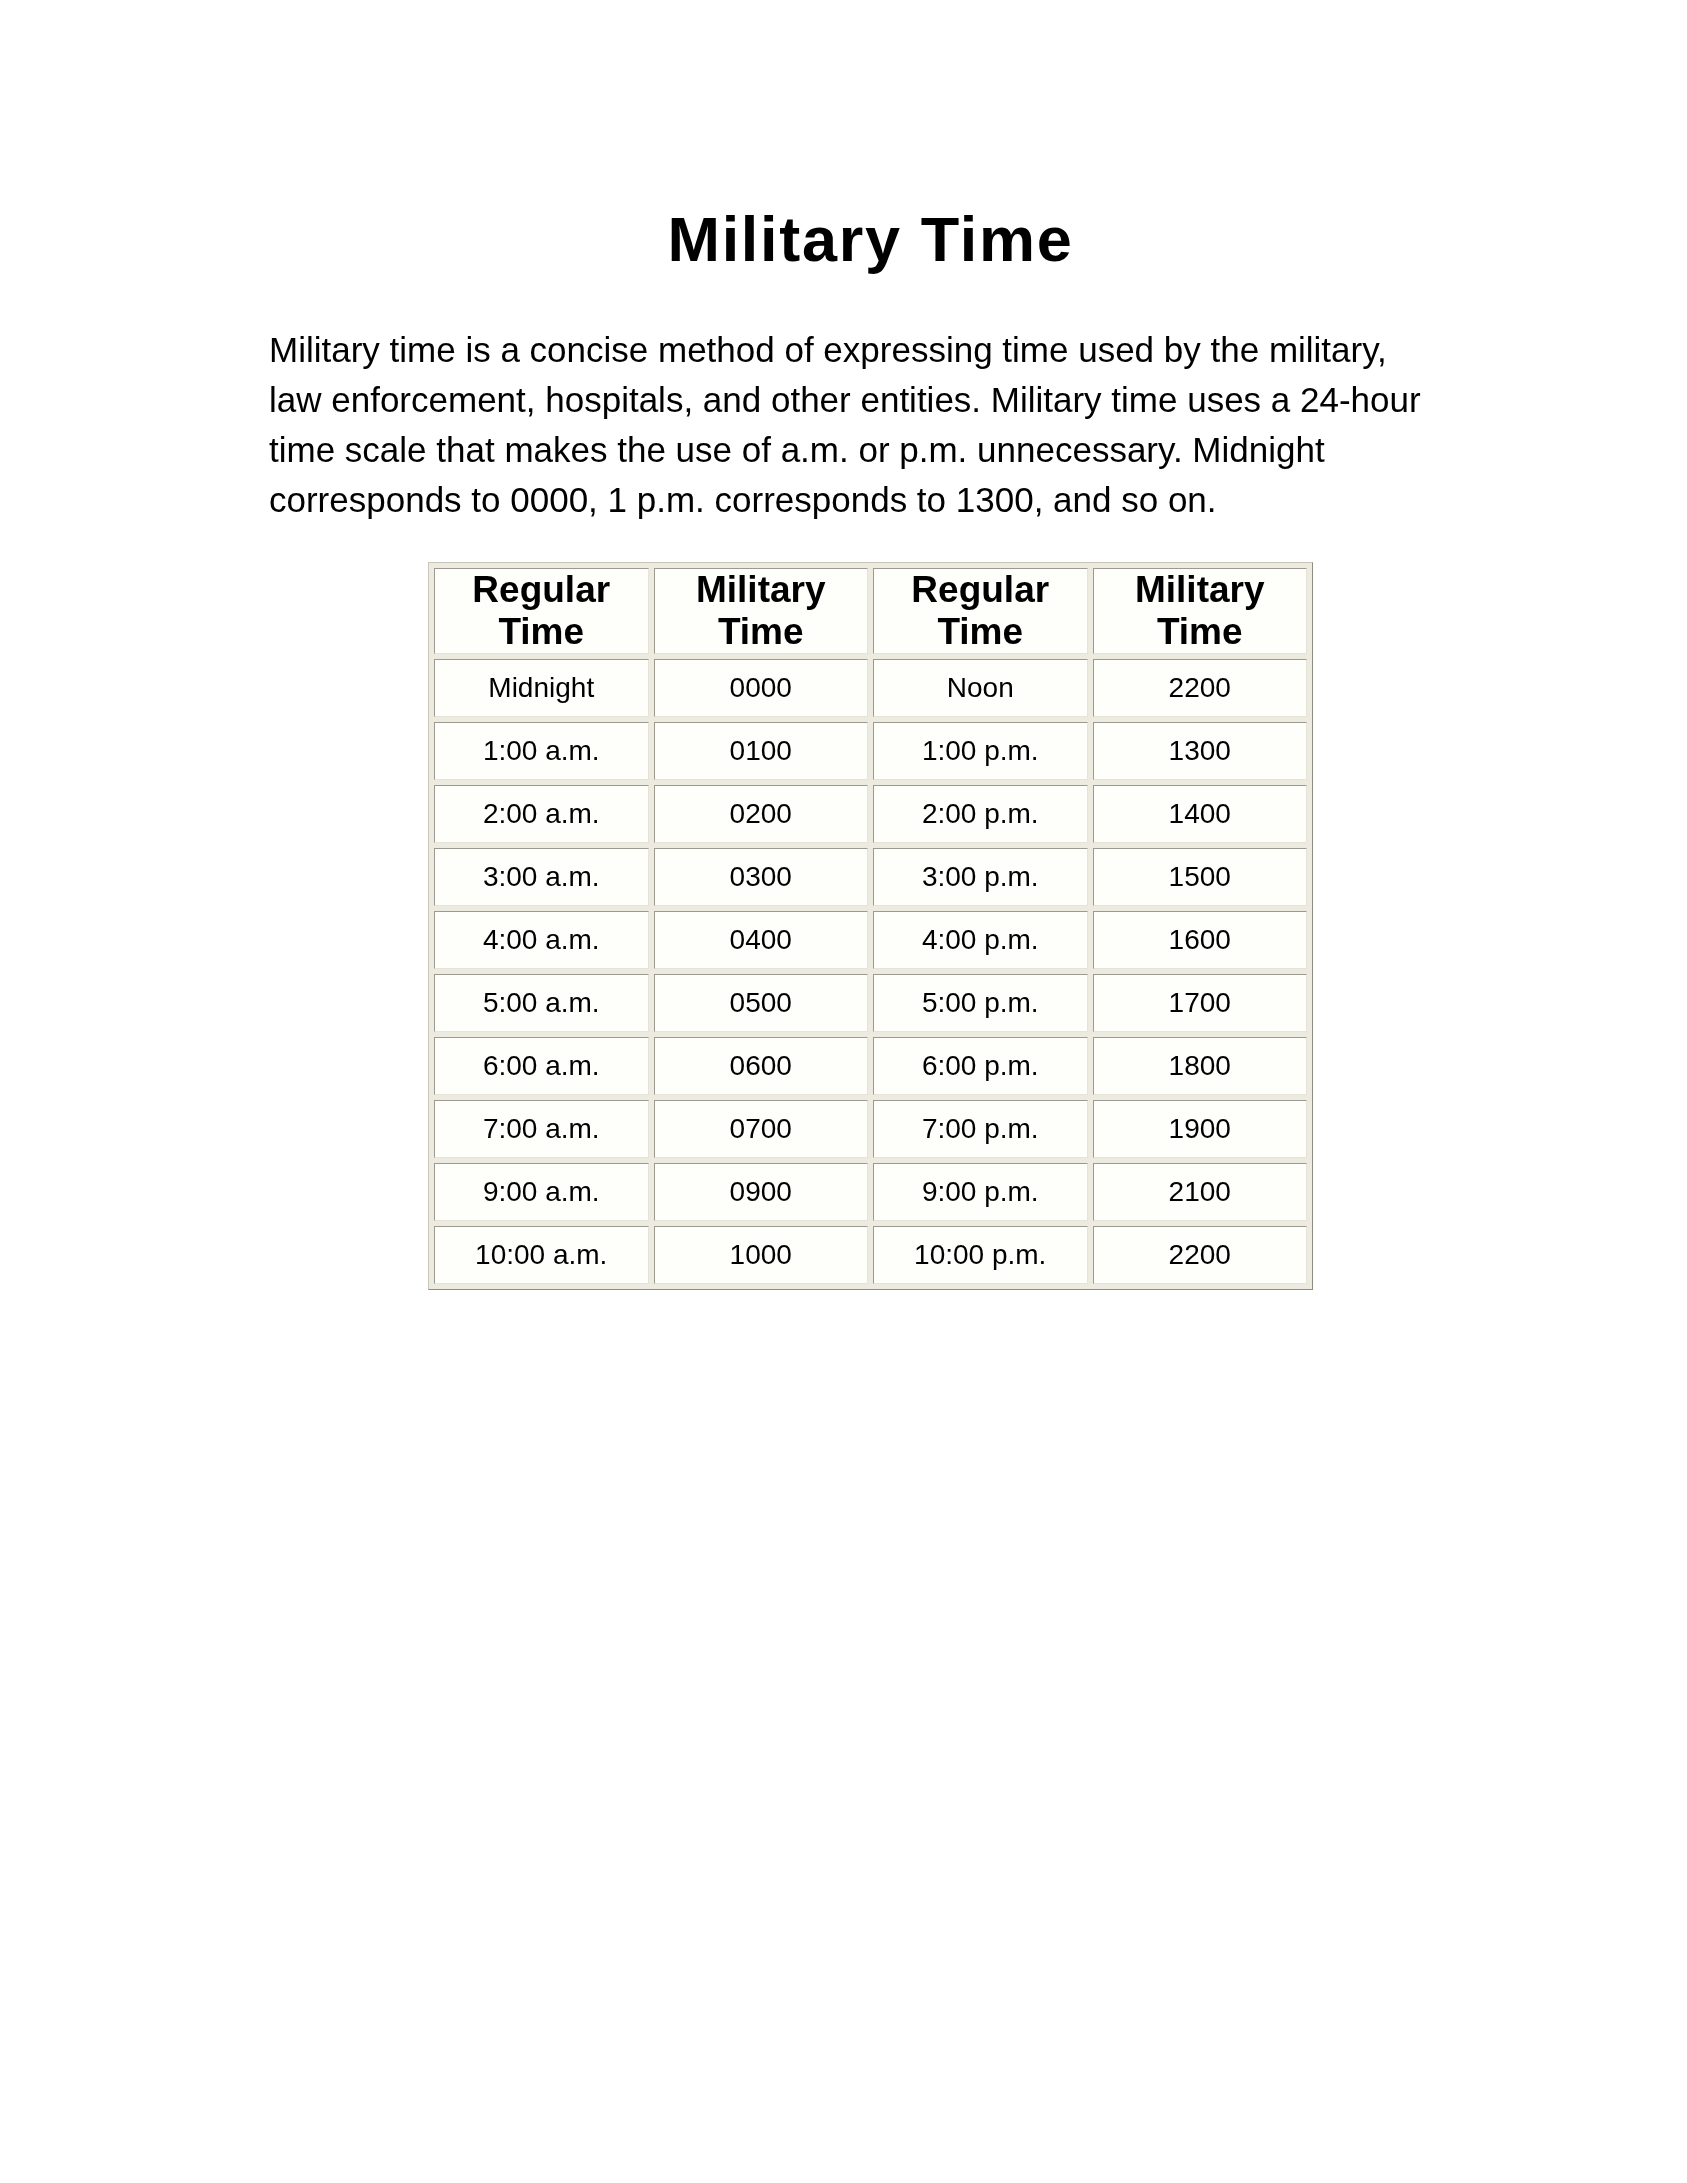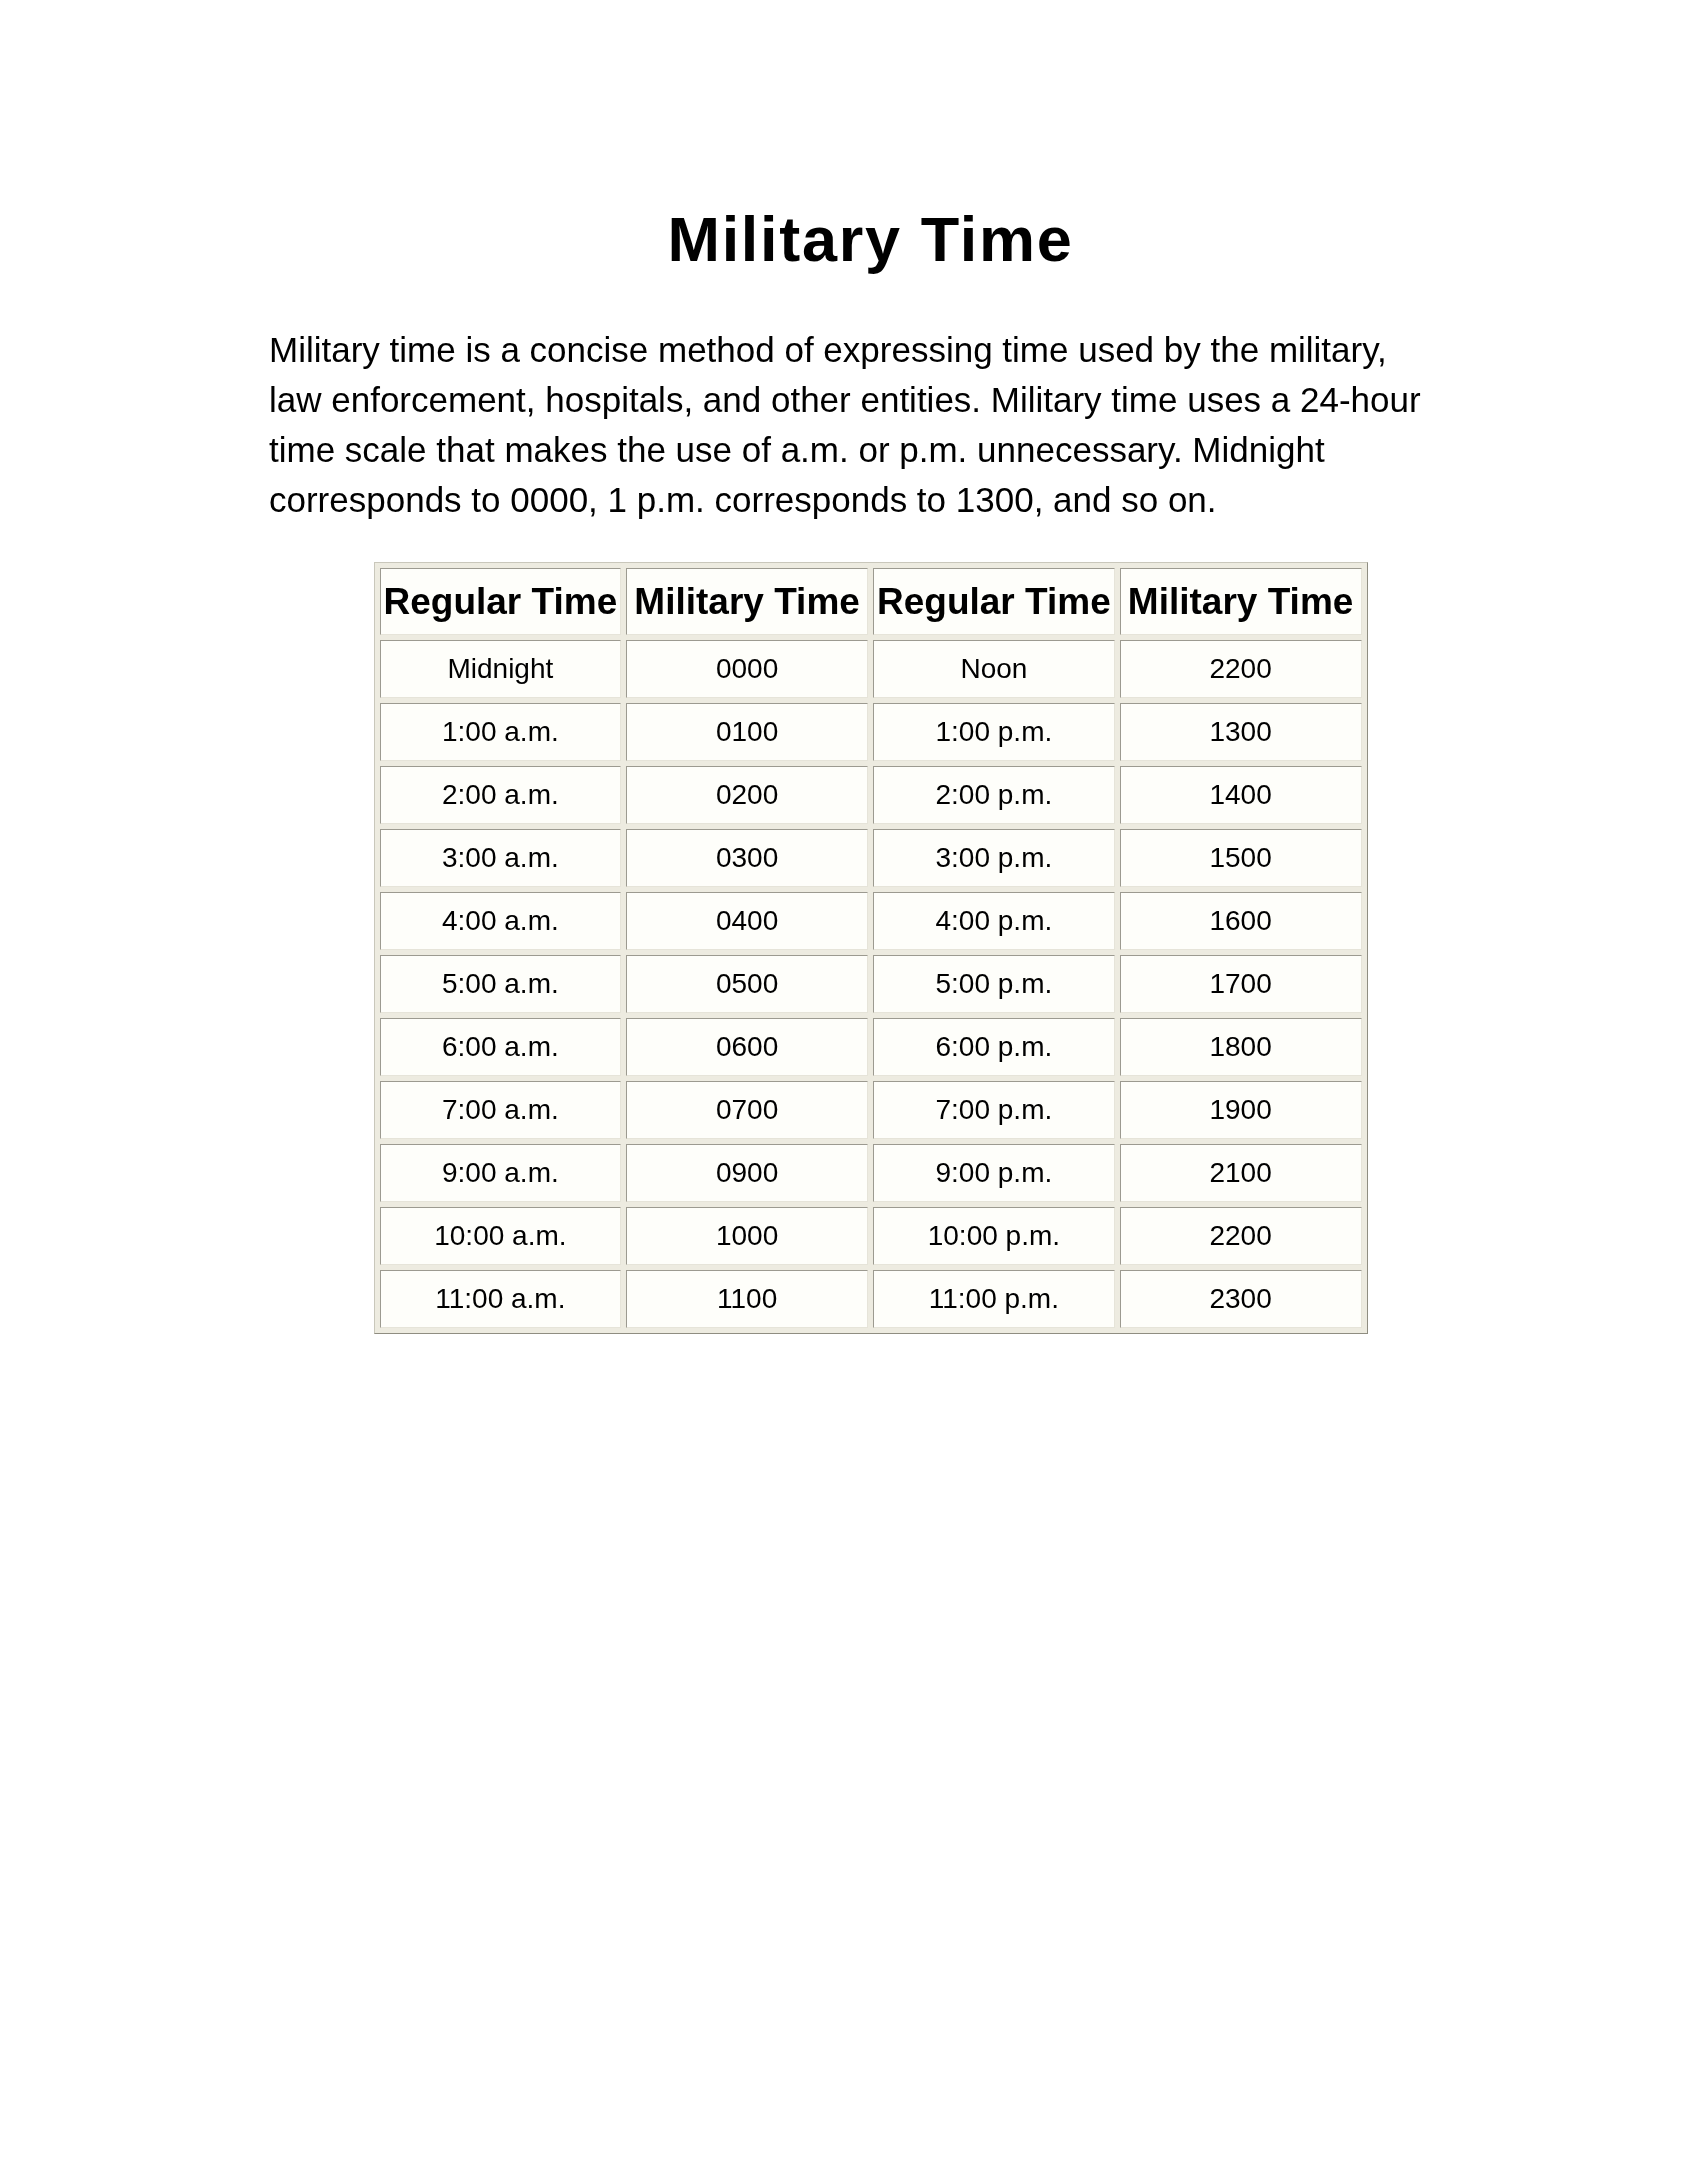--- a/index.html
+++ b/index.html
@@ -26,21 +26,21 @@
   .para{
     margin:54px 0 0 0;
     font-size:35px;
     line-height:50px;
     white-space:nowrap;
   }
   .para.bold{font-weight:700;margin-top:32px;}
   .para .line{white-space:nowrap;}
   .conv-table{
     margin:37px auto 0 auto;
-    width:994px;
+    width:885px;
     table-layout:fixed;
     border-collapse:separate;
     border-spacing:5.2px;
     background:var(--table-bg,#edebe0);
     border:1.7px solid;
     border-color:var(--table-border-light,#c9c7bb) var(--table-border-dark,#8f8d81) var(--table-border-dark,#8f8d81) var(--table-border-light,#c9c7bb);
   }
   .conv-table th,
   .conv-table td{
     background:var(--cell-bg,#fefefa);
@@ -139,24 +139,18 @@
             <td>0900</td>
             <td>9:00 p.m.</td>
             <td>2100</td>
           </tr>
           <tr>
             <td>10:00 a.m.</td>
             <td>1000</td>
             <td>10:00 p.m.</td>
             <td>2200</td>
           </tr>
-          <tr>
-            <td>11:00 a.m.</td>
-            <td>1100</td>
-            <td>11:00 p.m.</td>
-            <td>2300</td>
-          </tr>
         </tbody>
     </table>
 
   </div>
 </div>
 
 
 </body></html>

